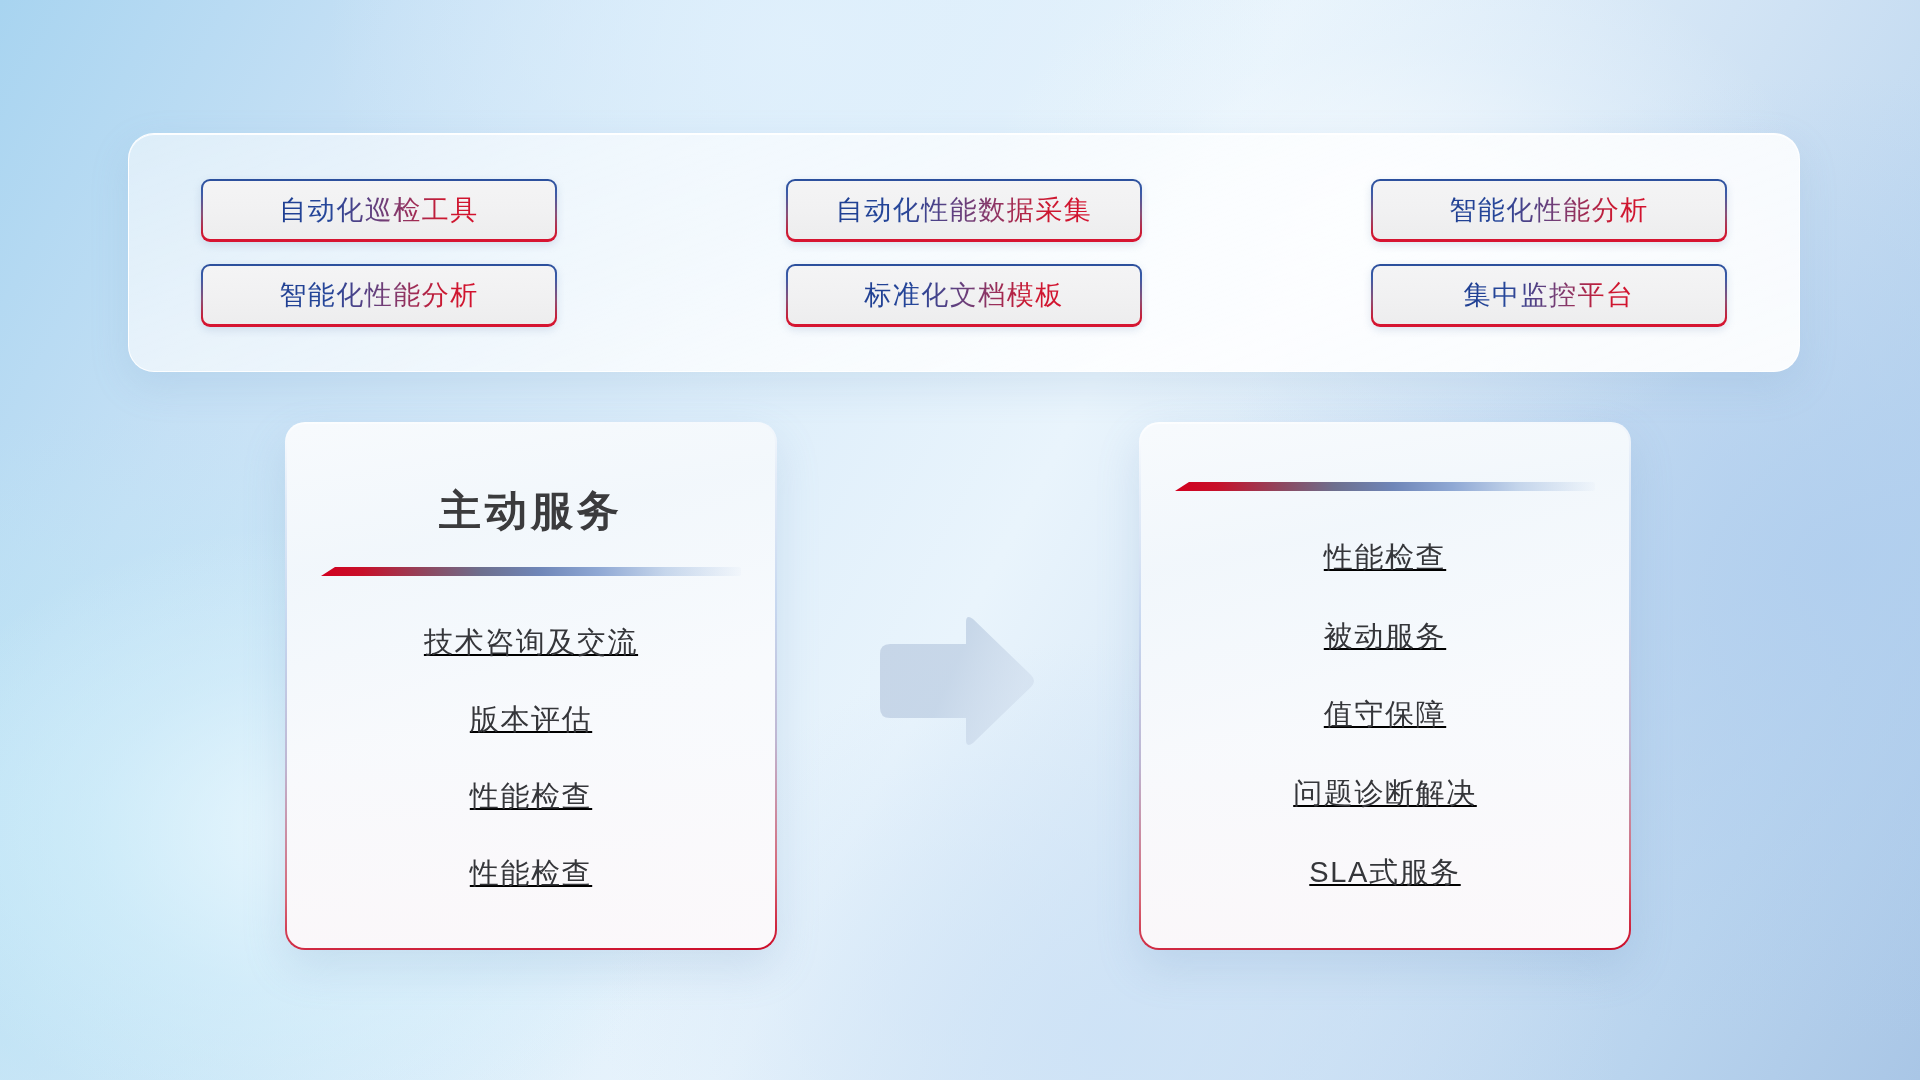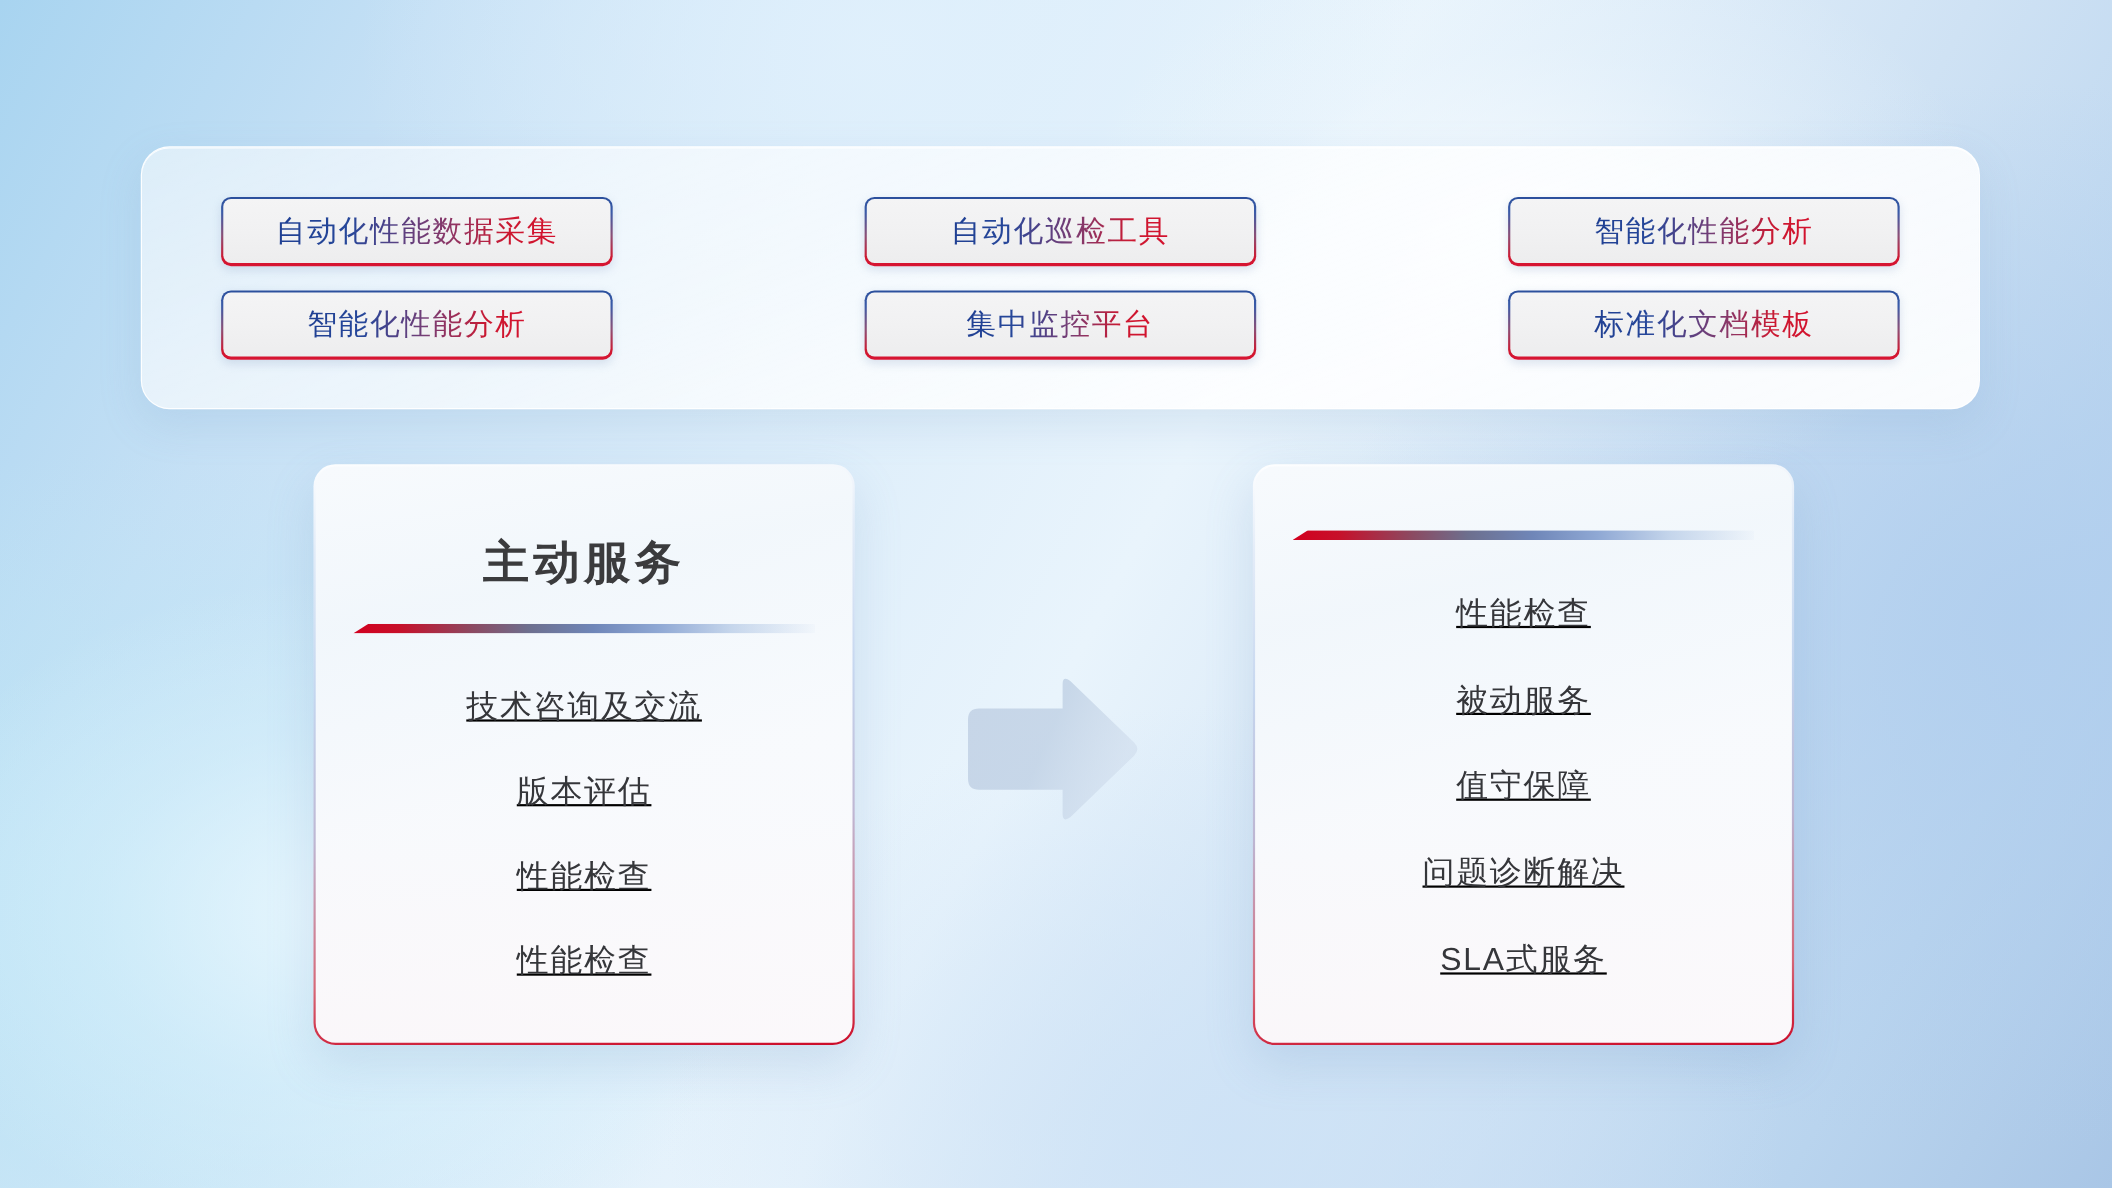--- a/index.html
+++ b/index.html
@@ -195,49 +195,49 @@
 <body>
 
 <div class="bg-bloom"></div>
 <div class="bg-bloom2"></div>
 
 <div class="top-panel">
 
   <div class="pill-row">
     <div class="pill">
       <div class="pill-inner">
+        <span class="pill-label">自动化巡检工具</span>
+      </div>
+    </div>
+    <div class="pill">
+      <div class="pill-inner">
         <span class="pill-label">自动化性能数据采集</span>
       </div>
     </div>
     <div class="pill">
       <div class="pill-inner">
-        <span class="pill-label">自动化巡检工具</span>
-      </div>
-    </div>
-    <div class="pill">
-      <div class="pill-inner">
         <span class="pill-label">智能化性能分析</span>
       </div>
     </div>
   </div>
 
   <div class="pill-row">
     <div class="pill">
       <div class="pill-inner">
         <span class="pill-label">智能化性能分析</span>
       </div>
     </div>
     <div class="pill">
       <div class="pill-inner">
+        <span class="pill-label">标准化文档模板</span>
+      </div>
+    </div>
+    <div class="pill">
+      <div class="pill-inner">
         <span class="pill-label">集中监控平台</span>
-      </div>
-    </div>
-    <div class="pill">
-      <div class="pill-inner">
-        <span class="pill-label">标准化文档模板</span>
       </div>
     </div>
   </div>
 
 </div>
 
 <div class="card card-left">
   <div class="card-inner">
     <div class="card-title">主动服务</div>
     <div class="card-divider"></div>

